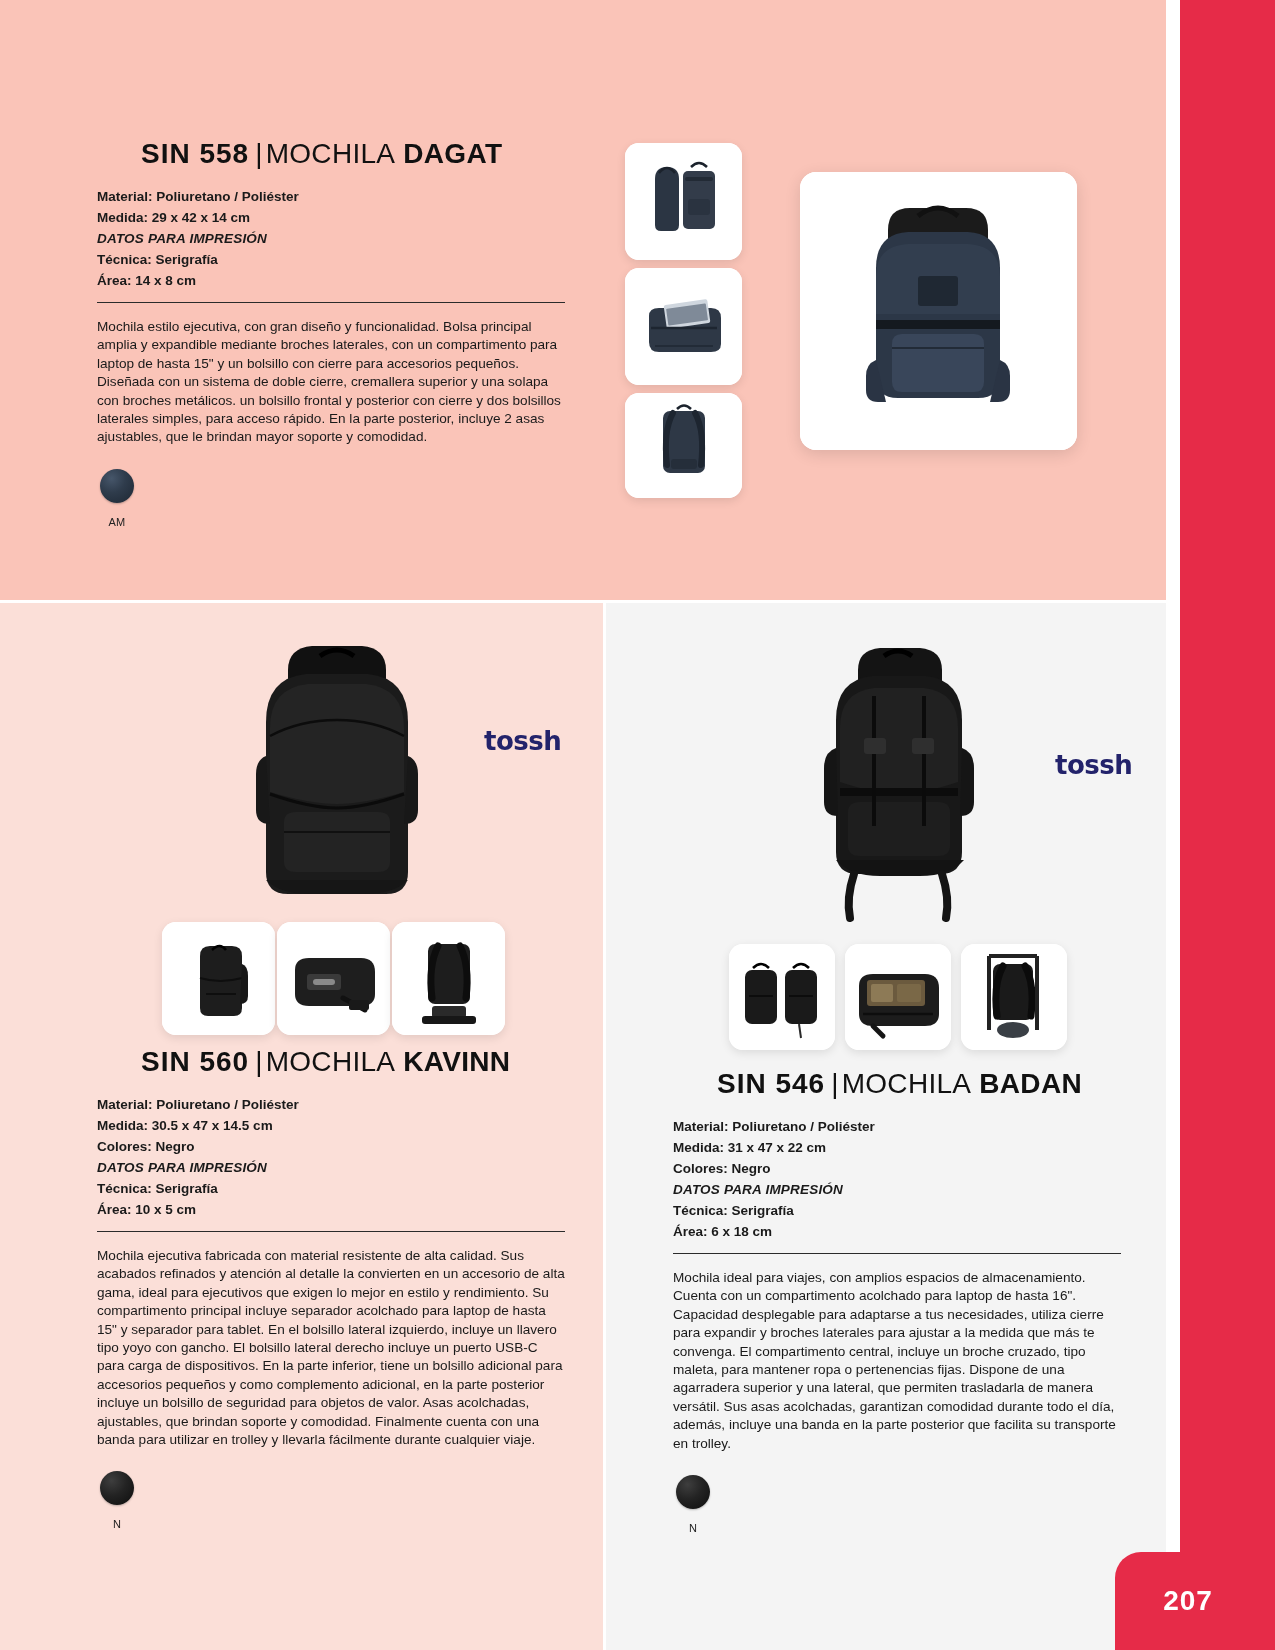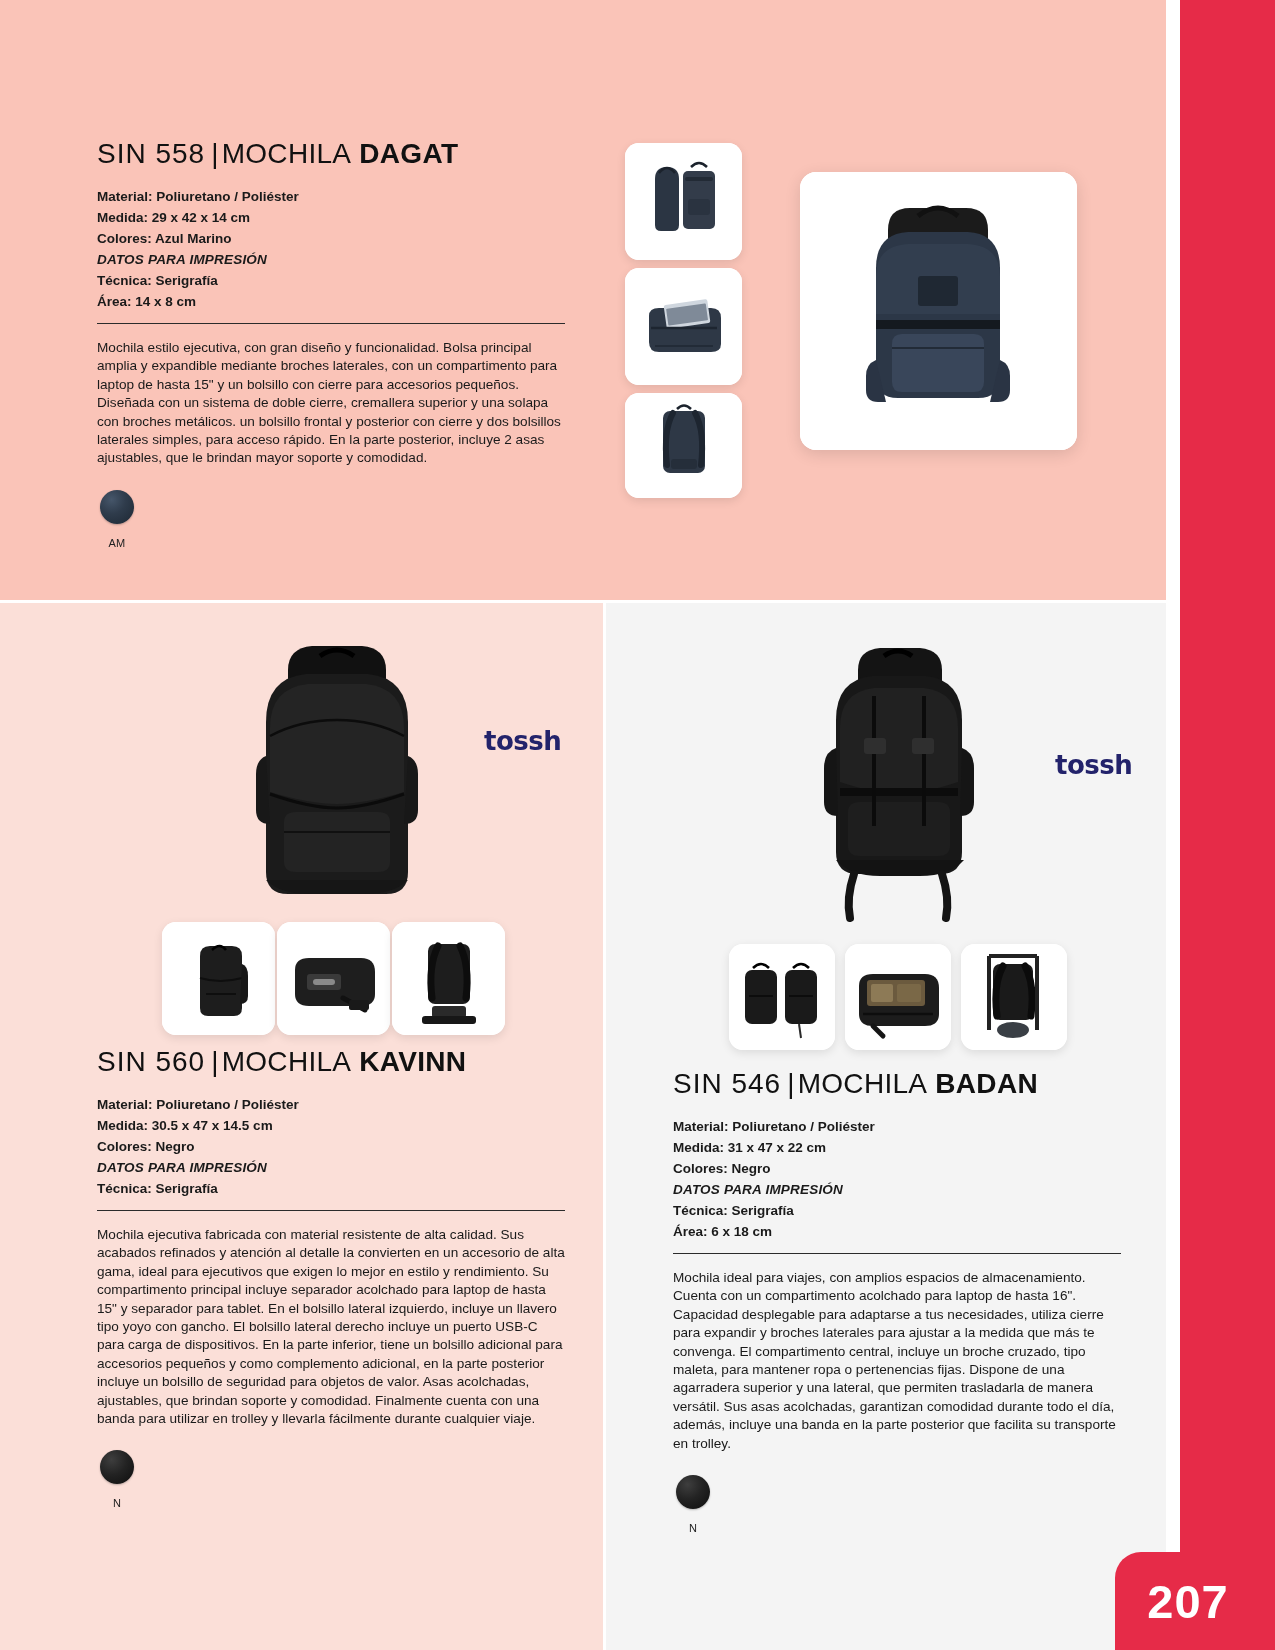--- a/index.html
+++ b/index.html
@@ -36,21 +36,21 @@
   .panel-br {
     position:absolute; left:606px; top:603px; width:575px; height:1047px;
     background:#f4f4f4;
   }
 
   
   .title {
     font-size:28px; letter-spacing:.2px; color:#111; white-space:nowrap;
     font-weight:300;
   }
-  .title .code { font-weight:400; letter-spacing:1px; }
+  .title .code { font-weight:700; letter-spacing:1px;margin-left:44px; }
   .title .bar { font-weight:300; margin:0 3px 0 6px; }
   .title .mid { font-weight:500; letter-spacing:.3px; }
   .title .name { font-weight:800; letter-spacing:.3px; }
 
   .specs { margin-top:16px; }
   .specs .line {
     font-size:13.5px; color:#1a1a1a; line-height:21px; white-space:nowrap;font-weight:bold;
   }
   .specs .line.bold { font-weight:700; letter-spacing:.2px;font-style:italic; }
 
@@ -105,21 +105,21 @@
   }
 
   
   .pagenum {
     position:absolute; right:0; bottom:0;
     width:160px; height:98px; background:#e62b48;
     border-top-left-radius:26px;
     display:flex; align-items:center; justify-content:center;
   }
   .pagenum span {
-    color:#ffffff; font-size:47px; font-weight:700; letter-spacing:1px;
+    color:#ffffff; font-size:28px; font-weight:700; letter-spacing:1px;
     margin-right:14px;
   }
 </style>
 </head>
 <body>
 
 <div class="page">
 
   <div class="panel-top"></div>
 
@@ -129,24 +129,20 @@
     </div>
 
     <div class="specs">
       <div class="line">
         <span>Material:</span>
         <span>Poliuretano / Poliéster</span>
       </div>
       <div class="line">
         <span>Medida:</span>
         <span>29 x 42 x 14 cm</span>
-      </div>
-      <div class="line">
-        <span>Colores:</span>
-        <span>Azul Marino</span>
       </div>
       <div class="line bold">DATOS PARA IMPRESIÓN</div>
       <div class="line">
         <span>Técnica:</span>
         <span>Serigrafía</span>
       </div>
       <div class="line">
         <span>Área:</span>
         <span>14 x 8 cm</span>
       </div>
@@ -284,20 +280,24 @@
         <span>30.5 x 47 x 14.5 cm</span>
       </div>
       <div class="line">
         <span>Colores:</span>
         <span>Negro</span>
       </div>
       <div class="line bold">DATOS PARA IMPRESIÓN</div>
       <div class="line">
         <span>Técnica:</span>
         <span>Serigrafía</span>
+      </div>
+      <div class="line">
+        <span>Área:</span>
+        <span>10 x 5 cm</span>
       </div>
     </div>
 
     <div class="rule"></div>
 
     <div class="desc">Mochila ejecutiva fabricada con material resistente de alta calidad. Sus acabados refinados y atención al detalle la convierten en un accesorio de alta gama, ideal para ejecutivos que exigen lo mejor en estilo y rendimiento. Su compartimento principal incluye separador acolchado para laptop de hasta 15" y separador para tablet. En el bolsillo lateral izquierdo, incluye un llavero tipo yoyo con gancho. El bolsillo lateral derecho incluye un puerto USB-C para carga de dispositivos. En la parte inferior, tiene un bolsillo adicional para accesorios pequeños y como complemento adicional, en la parte posterior incluye un bolsillo de seguridad para objetos de valor. Asas acolchadas, ajustables, que brindan soporte y comodidad. Finalmente cuenta con una banda para utilizar en trolley y llevarla fácilmente durante cualquier viaje.</div>
 
     <div class="swatches">
       <div class="swatch-wrap">
         <div class="swatch black"></div>

